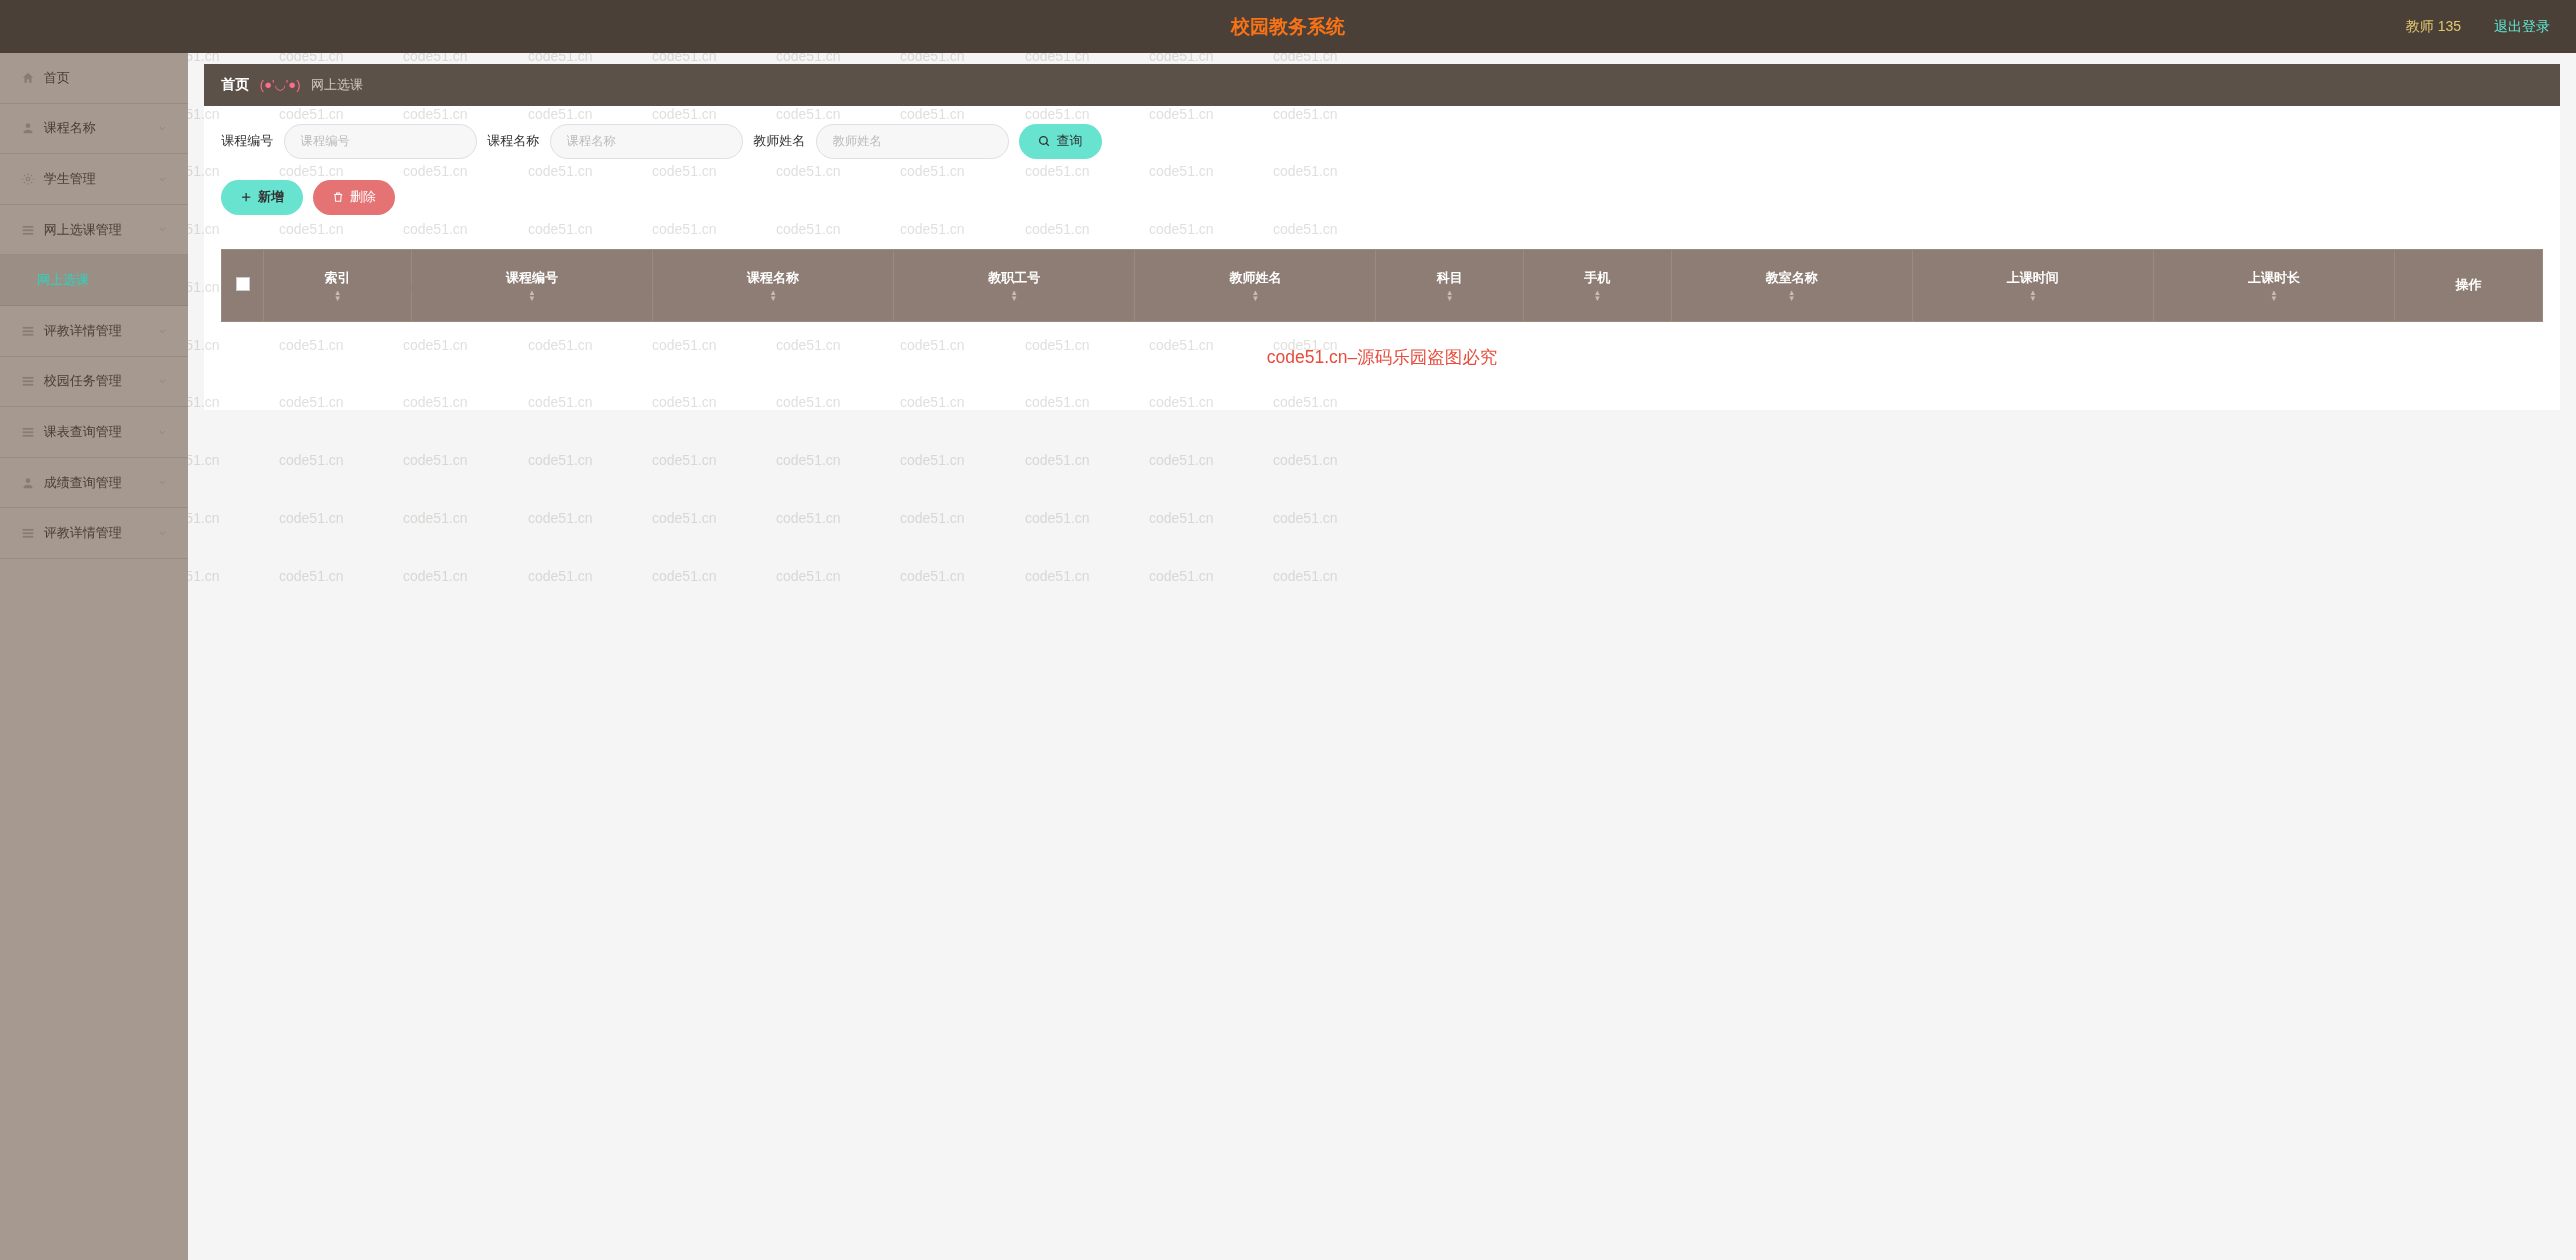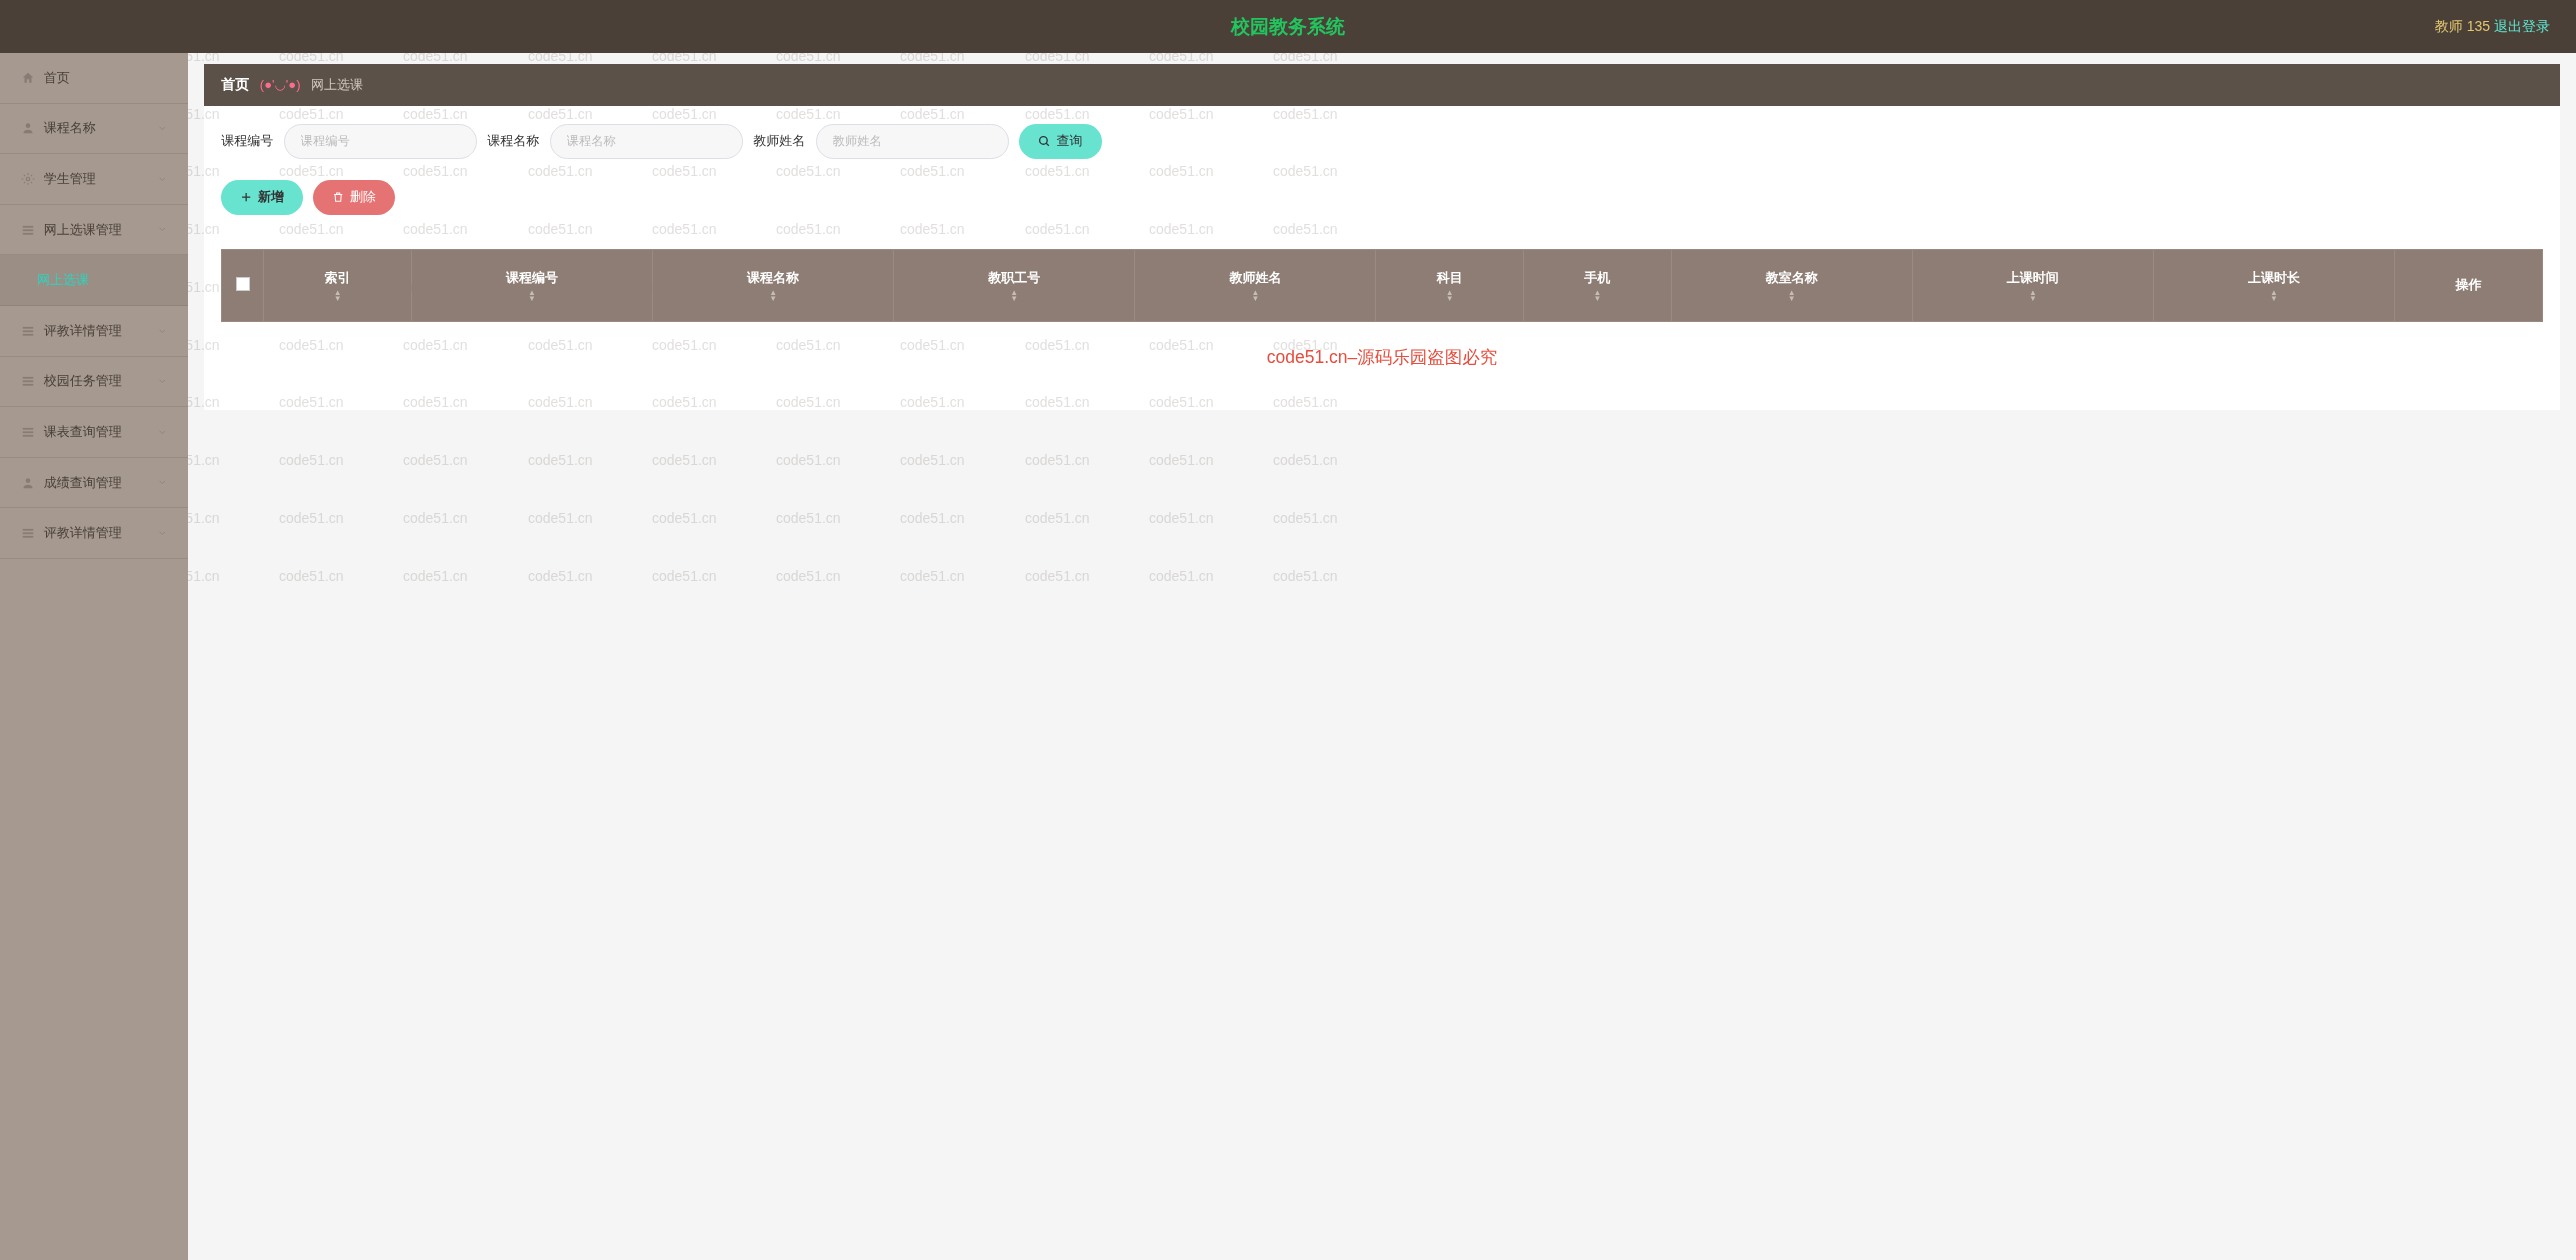--- a/index.html
+++ b/index.html
@@ -1,20 +1,20 @@
 <!DOCTYPE html>
 <html style="font-size:14px"><head>
 <meta charset="utf-8">
 <style>
 * { margin: 0; padding: 0; box-sizing: border-box; }
 body { font-family: "Microsoft YaHei", sans-serif; background: #f5f5f5; font-size: 12.3px; color: #333; overflow: hidden; }
 
 .header { height: 53px; background: #4a4038; display: flex; align-items: center; padding: 0 26px; position: relative; }
-.header-title { position: absolute; left: 50%; transform: translateX(-50%); color: #22c55e; font-size: 19px; font-weight: bold; }
-.header-right { margin-left: auto; display: flex; align-items: center; gap: 4px; }
+.header-title { position: absolute; left: 50%; transform: translateX(-50%); color: #f97316; font-size: 19px; font-weight: bold; }
+.header-right { margin-left: auto; display: flex; align-items: center; gap: 33px; }
 .user-info { color: #e3c770; font-size: 14px; }
 .logout { color: #5eead4; font-size: 14px; cursor: pointer; }
 
 .container { display: flex; height: calc(100vh - 53px); }
 .sidebar { width: 188px; background: #a59990; height: 100%; overflow-y: auto; }
 .sidebar-item { padding: 15.8px 21px; display: flex; align-items: center; gap: 8.8px; color: #4a4038; font-size: 13px; cursor: pointer; border-bottom: 0.9px solid rgba(120,110,100,0.3); position: relative; }
 .sidebar-item.active { color: #2dd4bf; }
 .sidebar-item.sub { padding-left: 37px; background: #9a8e85; }
 .sidebar-icon { width: 14px; height: 14px; opacity: 0.5; }
 .sidebar-chevron { margin-left: auto; opacity: 0.4; }

